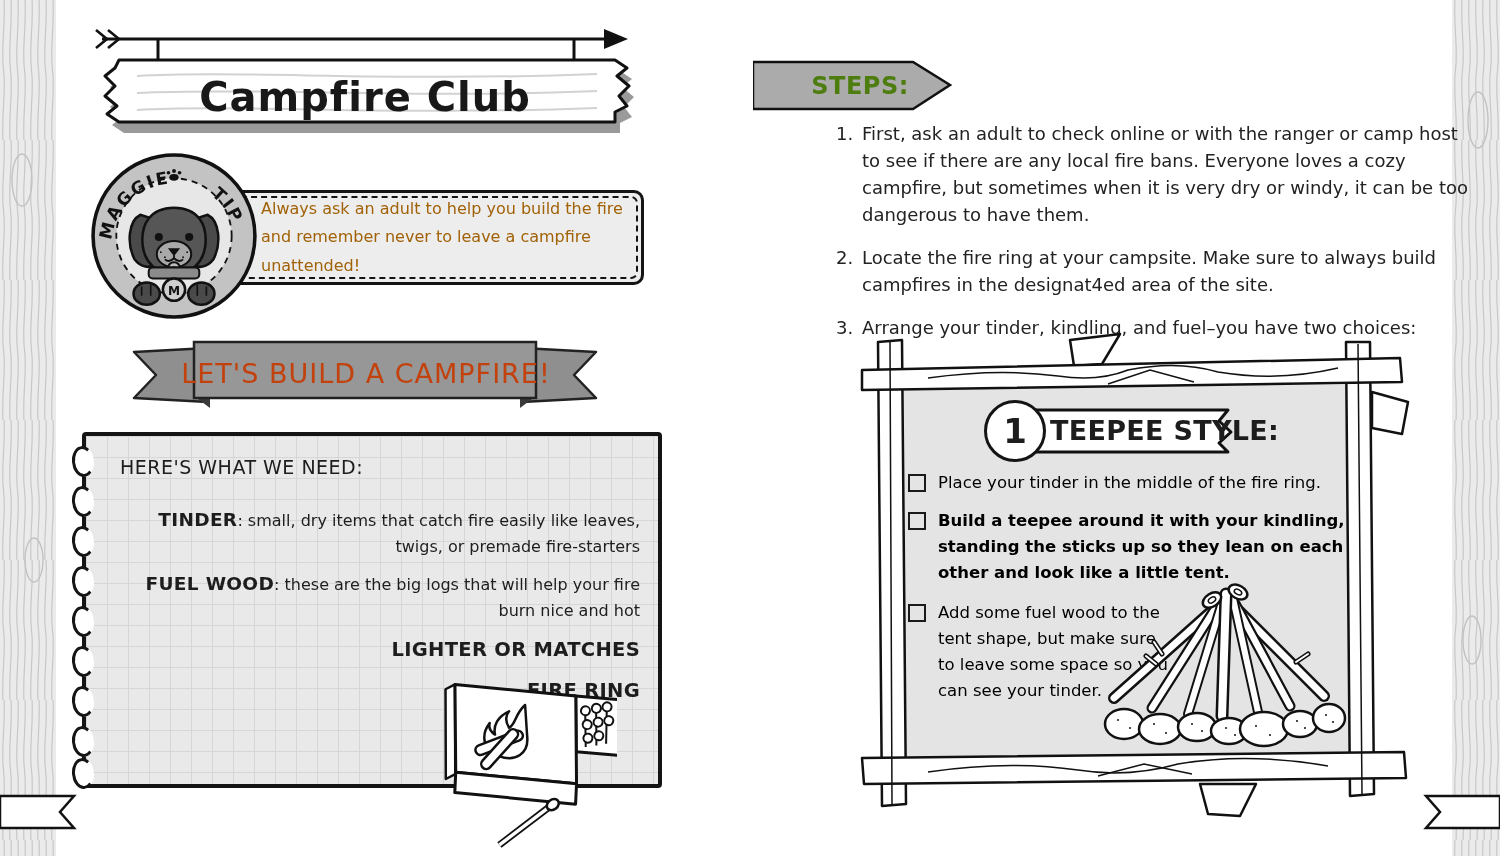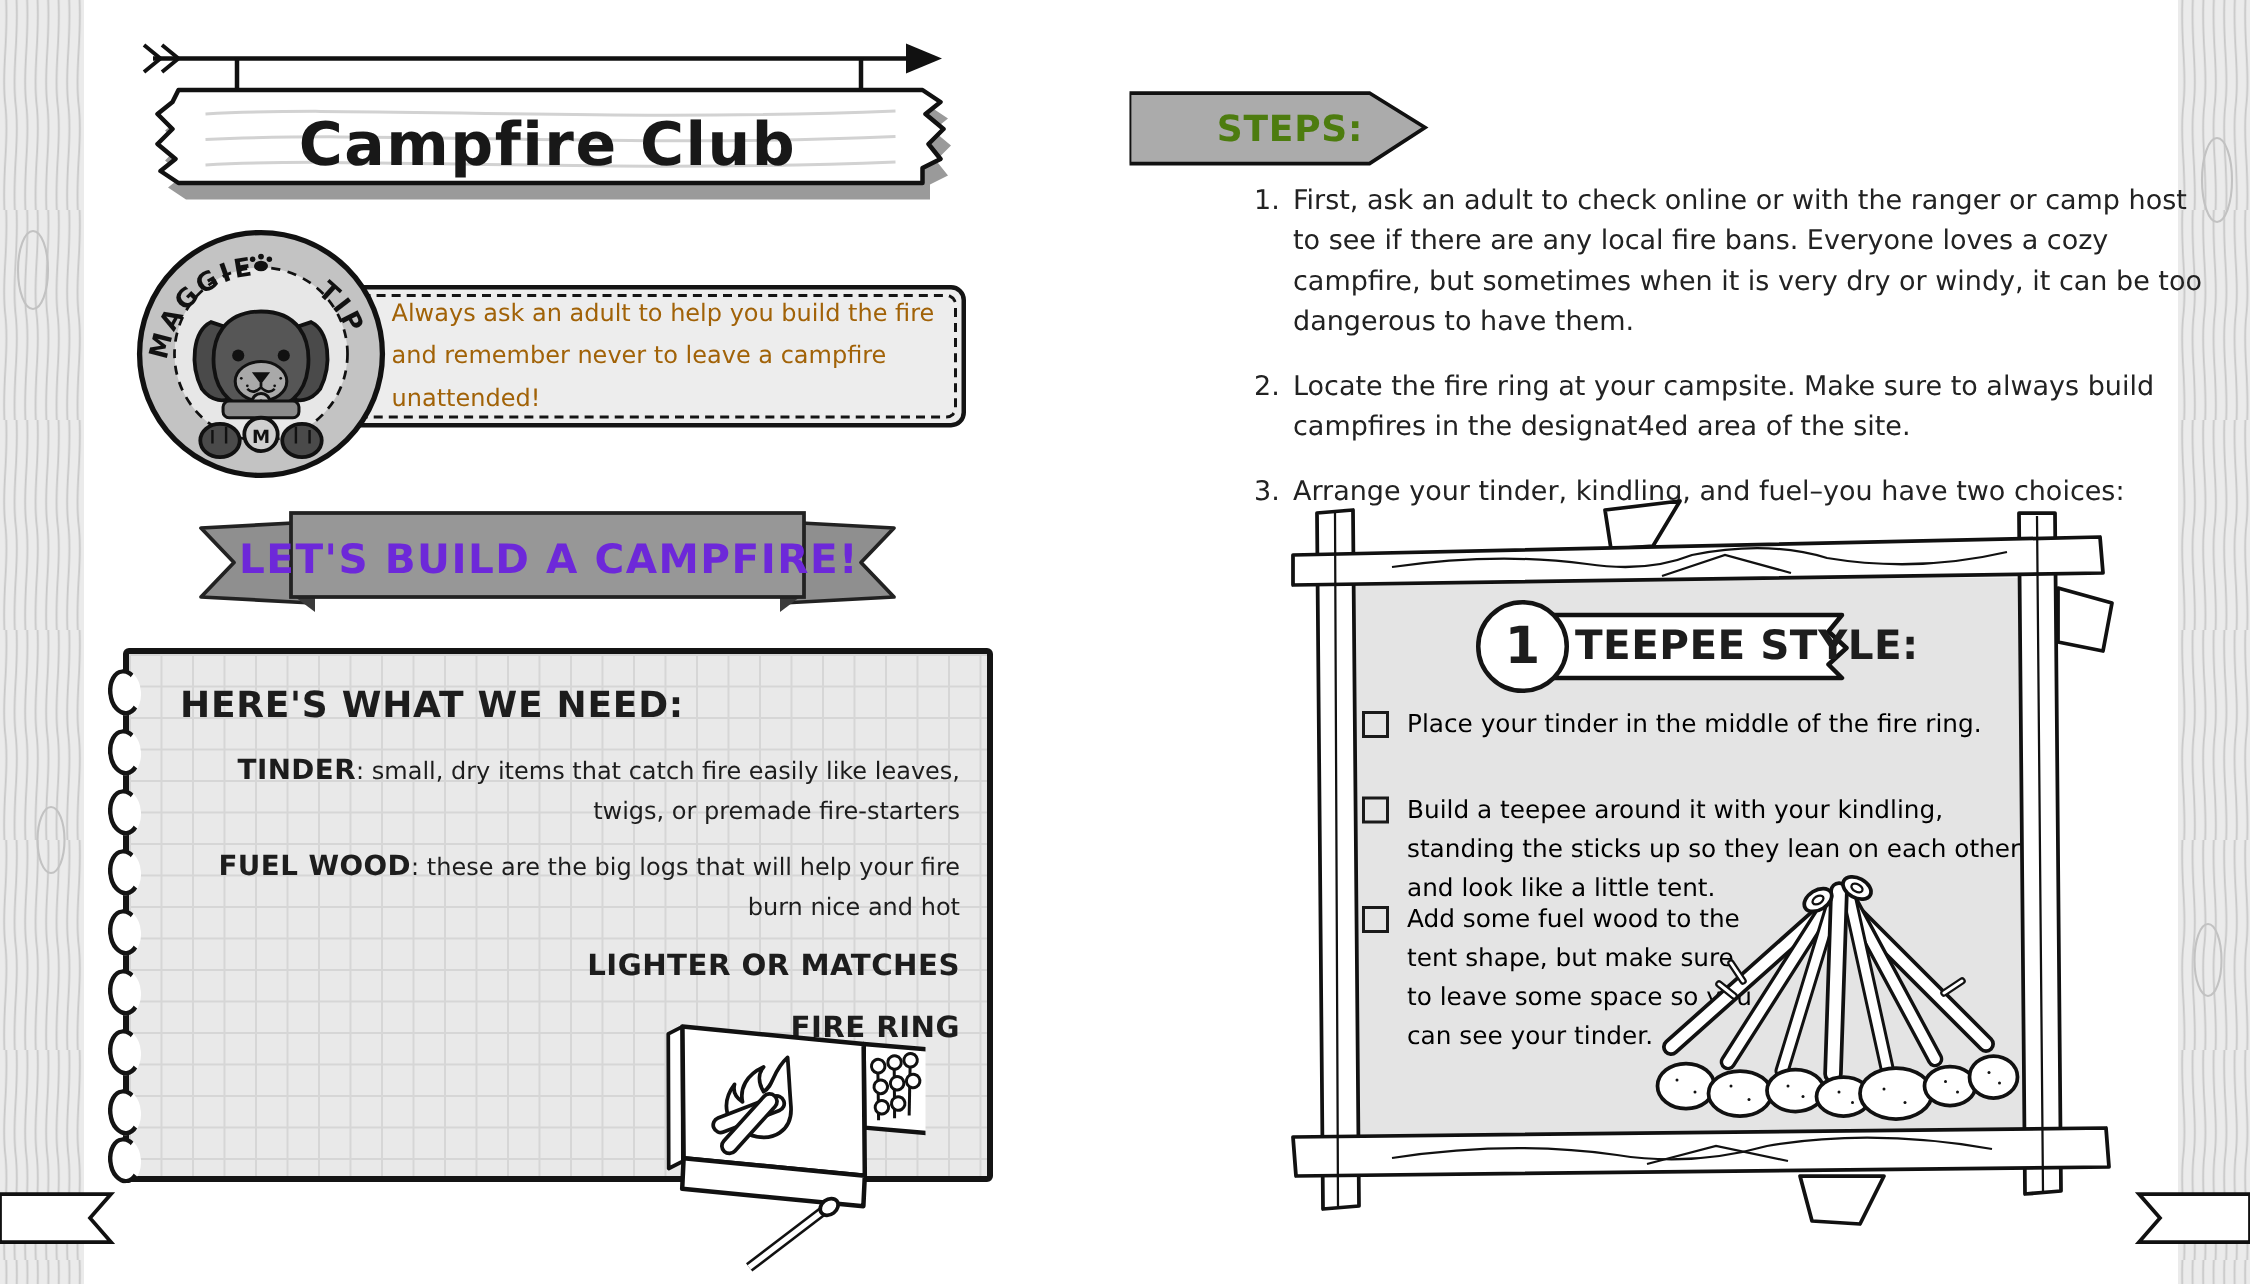--- a/index.html
+++ b/index.html
@@ -12,28 +12,28 @@
   .woodstrip{top:0;height:856px;}
 
   
   .sign-title{left:118px;top:68px;width:494px;height:58px;display:flex;align-items:center;justify-content:center;
               font-size:40px;font-weight:800;letter-spacing:1px;color:#181818;}
   .tipbox{left:228px;top:190px;width:416px;height:95px;background:#ededed;border:3px solid #141414;border-radius:10px;box-sizing:border-box;}
   .tipbox:before{content:"";position:absolute;inset:3px;border:2px dashed #141414;border-radius:7px;}
   .tipbox .tiptext{position:absolute;left:30px;right:14px;top:50%;transform:translateY(-50%);
                    font-size:16px;line-height:1.8;color:#a16207;}
   .ribbon-text{left:175px;top:348px;width:382px;height:50px;display:flex;align-items:center;justify-content:center;
-               font-size:27px;font-weight:700;letter-spacing:1px;color:#6d28d9;white-space:nowrap;}
+               font-size:27px;font-weight:400;letter-spacing:1px;color:#c2410c;white-space:nowrap;}
   .notebook{left:82px;top:432px;width:580px;height:356px;box-sizing:border-box;border:4px solid #141414;border-radius:4px;
             background-color:#e9e9e9;
             background-image:linear-gradient(#d6d6d6 1px,transparent 1px),linear-gradient(90deg,#d6d6d6 1px,transparent 1px);
             background-size:21px 21px;padding:20px 18px 10px 34px;}
   .ring{position:absolute;left:-14px;width:16px;height:25px;border:3px solid #141414;border-radius:50%;
         background:#fff;border-right-color:transparent;transform:rotate(-6deg);}
-  .nb-heading{font-size:24px;font-weight:700;letter-spacing:.5px;margin-bottom:16px;}
+  .nb-heading{font-size:19px;font-weight:400;letter-spacing:.5px;margin-bottom:28px;}
   .nb-item{font-size:16px;line-height:1.55;margin-bottom:11px;max-width:540px;text-align:right;}
   .nb-item .term{font-size:18.5px;font-weight:800;letter-spacing:.3px;}
   .nb-item.solo .term{font-size:19.5px;}
 
   
   .steps-label{left:753px;top:58px;width:200px;height:55px;}
   .steps-text{left:800px;top:64px;width:120px;height:44px;display:flex;align-items:center;justify-content:center;
               font-size:24px;font-weight:800;letter-spacing:.5px;color:#4d7c0f;}
   .steps-list{left:836px;top:120px;width:632px;}
   .step{display:flex;margin-bottom:16px;font-size:18px;line-height:27px;color:#222;}
@@ -43,21 +43,21 @@
   .tp-panel{left:895px;top:385px;width:465px;height:382px;background:#e4e4e4;z-index:1;}
   .tp-frame{left:858px;top:328px;z-index:2;pointer-events:none;}
   .tp-circle{left:984px;top:400px;width:56px;height:56px;background:#fff;border:3.5px solid #141414;border-radius:50%;
              display:flex;align-items:center;justify-content:center;font-size:34px;font-weight:800;z-index:4;}
   .tp-banner{left:1032px;top:406px;z-index:3;}
   .tp-banner-text{left:1050px;top:412px;width:160px;height:36px;display:flex;align-items:center;
                   font-size:27px;font-weight:800;letter-spacing:.3px;z-index:4;white-space:nowrap;}
   .check-item{z-index:3;font-size:16.5px;line-height:26px;color:#000000;}
   .checkbox{position:absolute;left:-30px;top:4px;width:14px;height:14px;border:2.5px solid #1a1a1a;background:transparent;}
   .c1{left:938px;top:470px;width:420px;}
-  .c2{left:938px;top:527px;width:428px;}
+  .c2{left:938px;top:508px;width:428px;font-weight:bold;}
   .c3{left:938px;top:600px;width:238px;}
   .tp-illus{left:1100px;top:578px;z-index:3;}
 
   
   .tab-num{font-size:15px;color:#111;}
   .tabL-num{left:20px;top:800px;width:40px;text-align:center;}
   .tabR-num{left:1438px;top:800px;width:40px;text-align:center;}
 </style>
 </head>
 <body>

